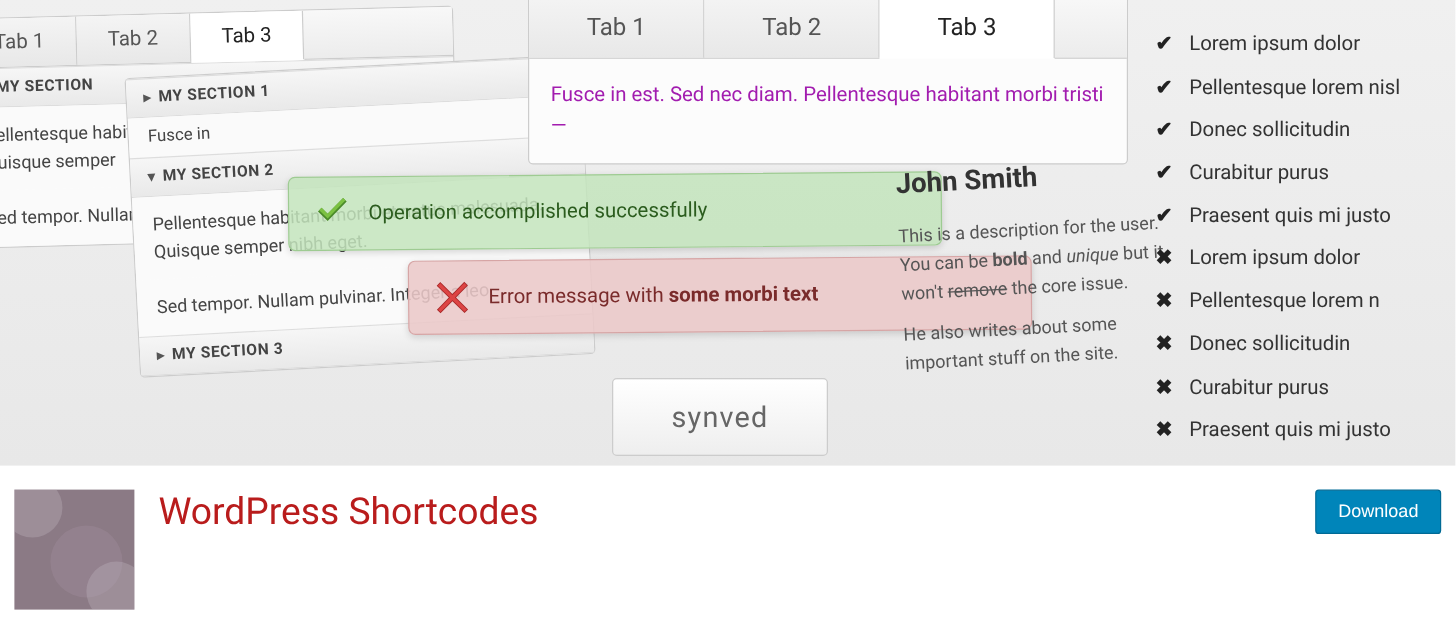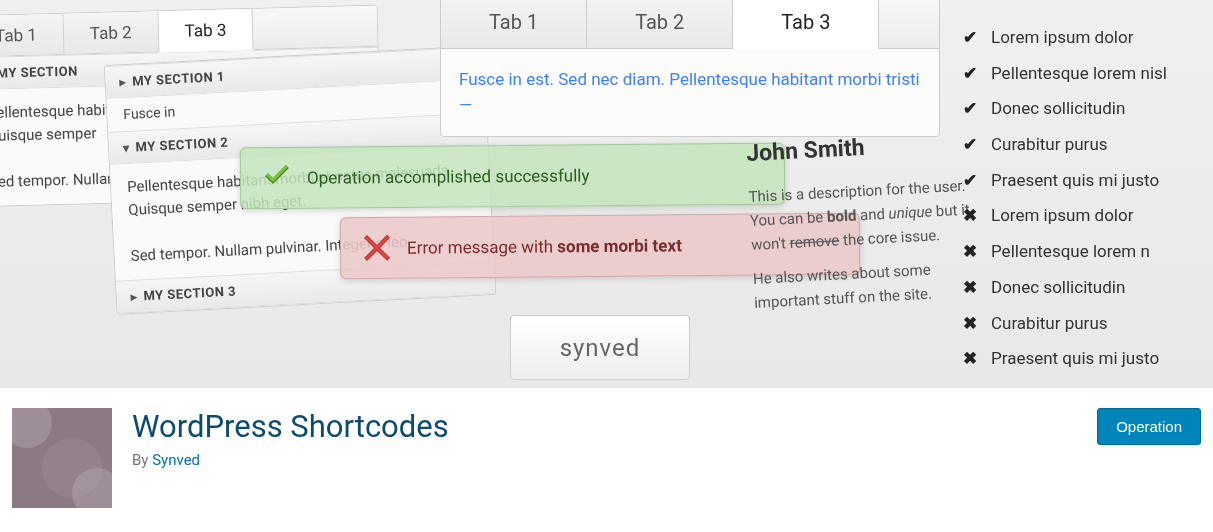--- a/index.html
+++ b/index.html
@@ -86,21 +86,21 @@
       top: -5px;
       width: 500px;
       background: #fcfcfc;
       border: 1px solid #ccc;
       border-radius: 4px;
     }
     .tab-panel-center .tab { padding: 14px 48px; font-size: 20px; }
     .tab-panel-center .content-text {
       padding: 18px;
       font-size: 17px;
-      color: #3b82f6;
+      color: #a21caf;
       line-height: 1.5;
     }
     
     
     .alert {
       position: absolute;
       padding: 14px 20px;
       border-radius: 6px;
       font-size: 17px;
       display: flex;
@@ -207,21 +207,21 @@
       border-radius: 50%;
       background: rgba(200,190,200,0.3);
       width: 50px; height: 50px;
     }
     .plugin-icon::before { left: -10px; top: -10px; }
     .plugin-icon::after { right: -10px; bottom: -10px; }
     .plugin-icon .c2 { position: absolute; width: 60px; height: 60px; border-radius:50%; background: rgba(160,140,155,0.4); left: 30px; top: 30px; }
     
     .plugin-title {
       font-size: 31px;
-      color: #0c4a6e;
+      color: #b91c1c;
       font-weight: 400;
       margin-bottom: 6px;
     }
     .plugin-byline { font-size: 15px; color: #777; }
     .plugin-byline a { color: #0073aa; text-decoration: none; }
     
     .download-btn {
       margin-left: auto;
       background: #0085ba;
       color: #fff;
@@ -309,18 +309,15 @@
     <div class="item x">Praesent quis mi justo</div>
   </div>
 </div>
 
 <div class="plugin-footer">
   <div class="plugin-icon">
       <div class="c2"></div>
     </div>
   <div>
     <div class="plugin-title">WordPress Shortcodes</div>
-    <div class="plugin-byline">
-      <span>By </span><a href="#">Synved</a>
-    </div>
-  </div>
-  <button class="download-btn">Operation</button>
+  </div>
+  <button class="download-btn">Download</button>
 </div>
 
 </body></html>

